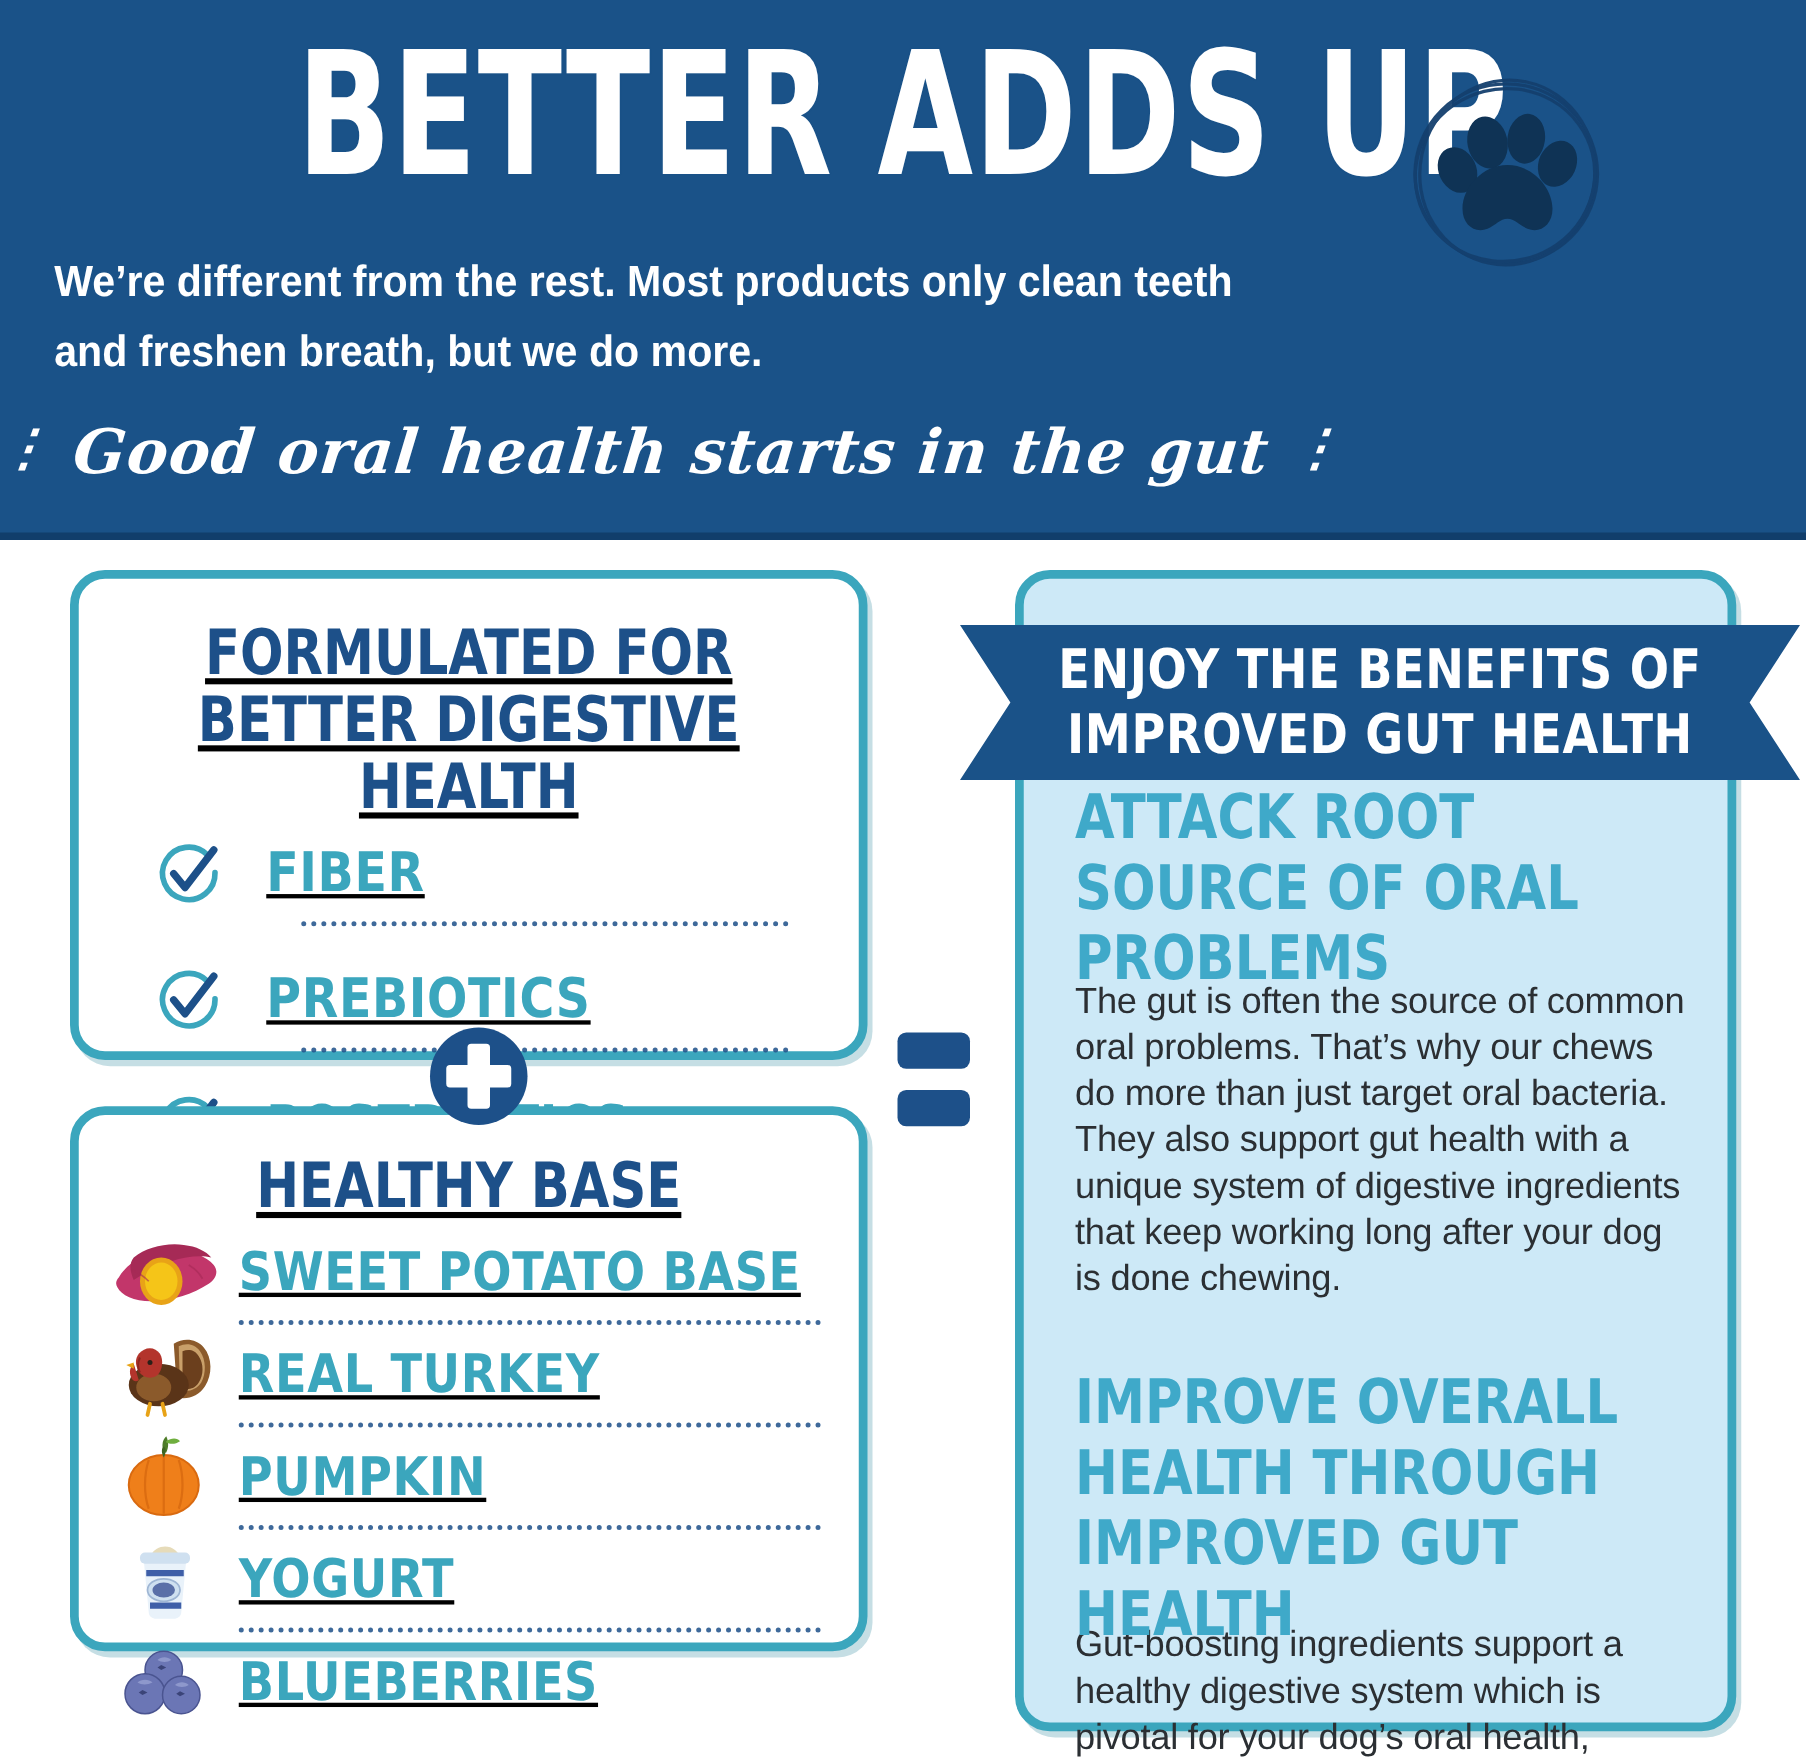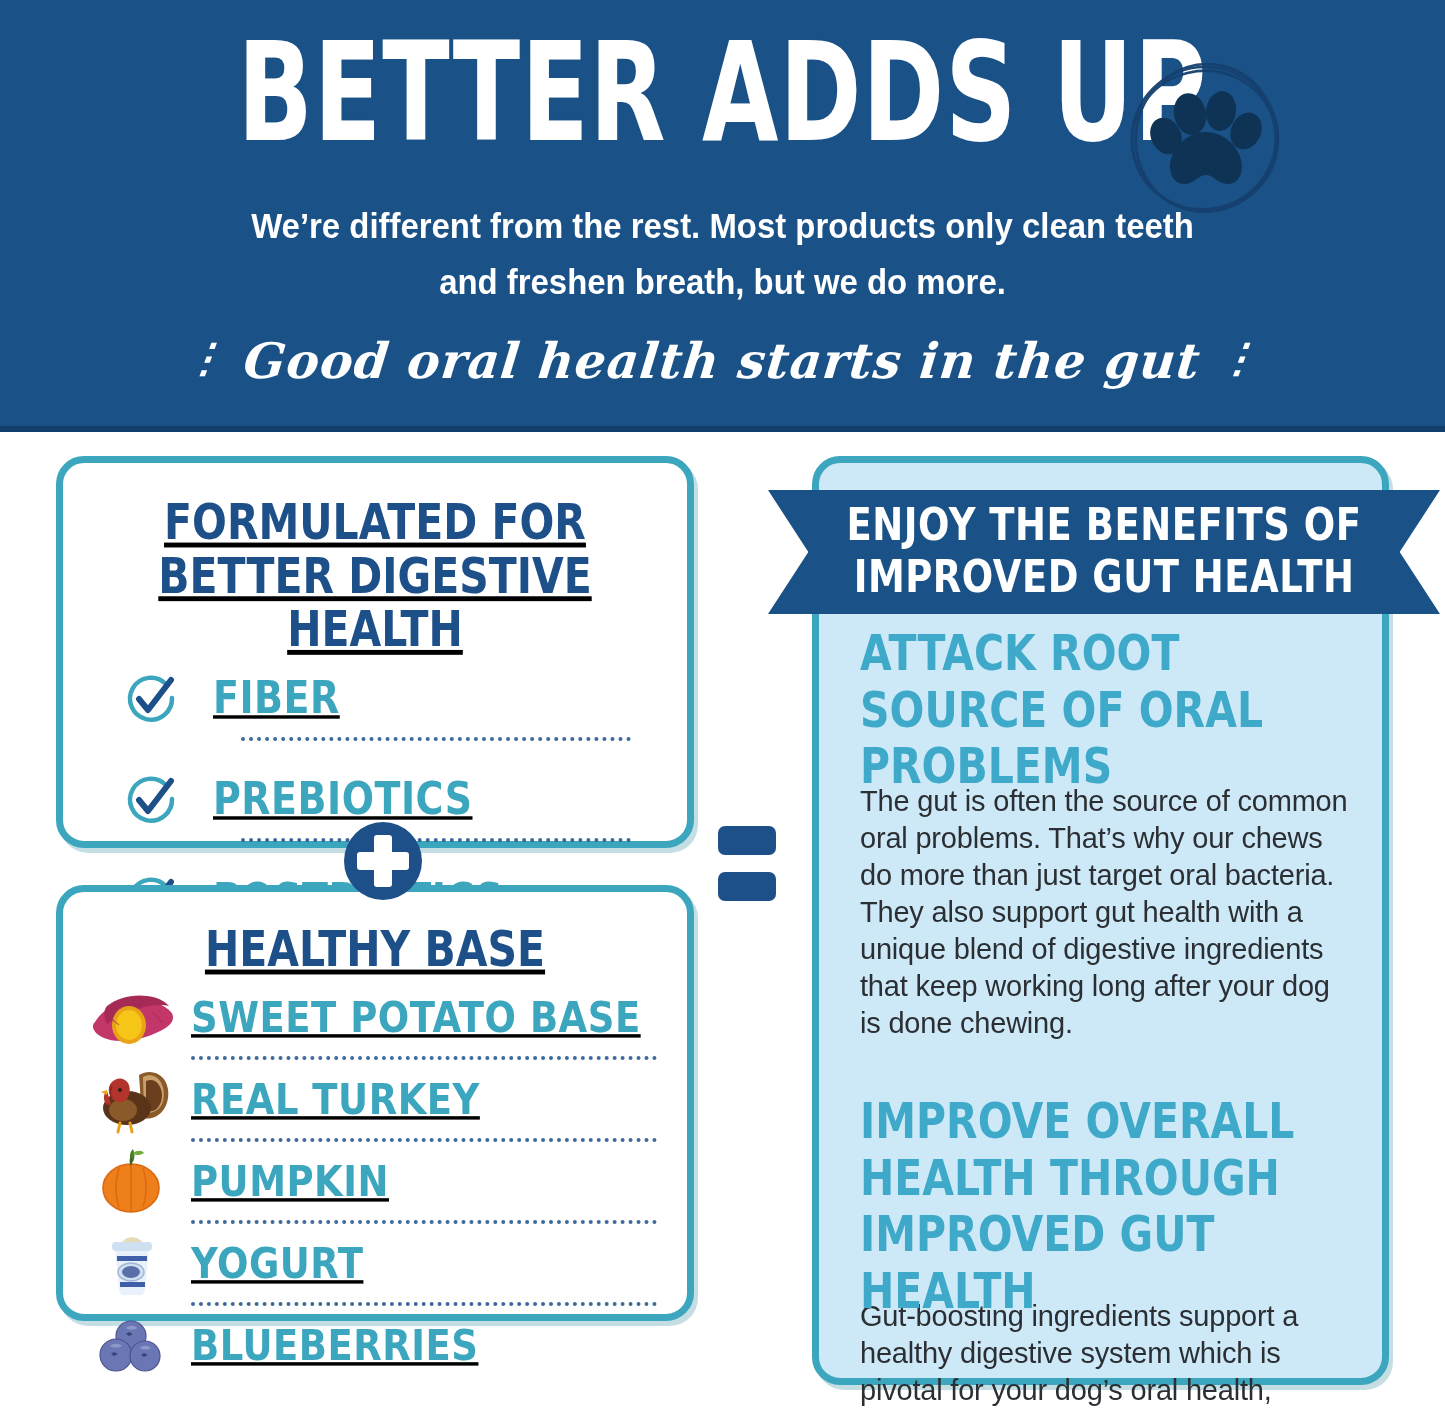--- a/index.html
+++ b/index.html
@@ -13,21 +13,20 @@
   }
 
   
   .header {
     position: absolute;
     left: 0; top: 0;
     width: 1445px;
     height: 432px;
     background: #1a5288;
     border-bottom: 6px solid #113e6b;
-    text-align: center;
   }
   .hero-row {
     position: relative;
     height: 170px;
     display: flex;
     align-items: center;
     justify-content: center;
     padding-top: 14px;
   }
   .hero-title {
@@ -179,21 +178,21 @@
     width: 577px;
     height: 929px;
     background: #cde9f7;
     border: 7px solid #3ba6bd;
     border-radius: 28px;
     box-shadow: 4px 5px 0 rgba(150,195,205,0.55);
   }
   .ribbon {
     position: absolute;
     left: 768px;
-    top: 490px;
+    top: 500px;
     width: 672px;
     height: 124px;
     background: #1a5288;
     z-index: 6;
     clip-path: polygon(0% 0%, 100% 0%, 94% 50%, 100% 100%, 0% 100%, 6% 50%);
     display: flex;
     align-items: center;
     justify-content: center;
   }
   .ribbon-text {
@@ -405,20 +404,20 @@
 <div class="ribbon">
   <div class="ribbon-text">
     <div>ENJOY THE BENEFITS OF</div>
     <div>IMPROVED GUT HEALTH</div>
   </div>
 </div>
 
 <div class="panel-body">
   <div>
     <div class="blk-title">ATTACK ROOT SOURCE OF ORAL PROBLEMS</div>
-    <div class="blk-body">The gut is often the source of common oral problems. That’s why our chews do more than just target oral bacteria. They also support gut health with a unique blend of digestive ingredients that keep working long after your dog is done chewing.</div>
+    <div class="blk-body">The gut is often the source of common oral problems. That’s why our chews do more than just target oral bacteria. They also support gut health with a unique system of digestive ingredients that keep working long after your dog is done chewing.</div>
   </div>
   <div class="blk-spacer"></div>
   <div>
     <div class="blk-title">IMPROVE OVERALL HEALTH THROUGH IMPROVED GUT HEALTH</div>
     <div class="blk-body">Gut-boosting ingredients support a healthy digestive system which is pivotal for your dog’s oral health, immunity, allergies, energy, mood, and more.</div>
   </div>
 </div>
 
 </body></html>

